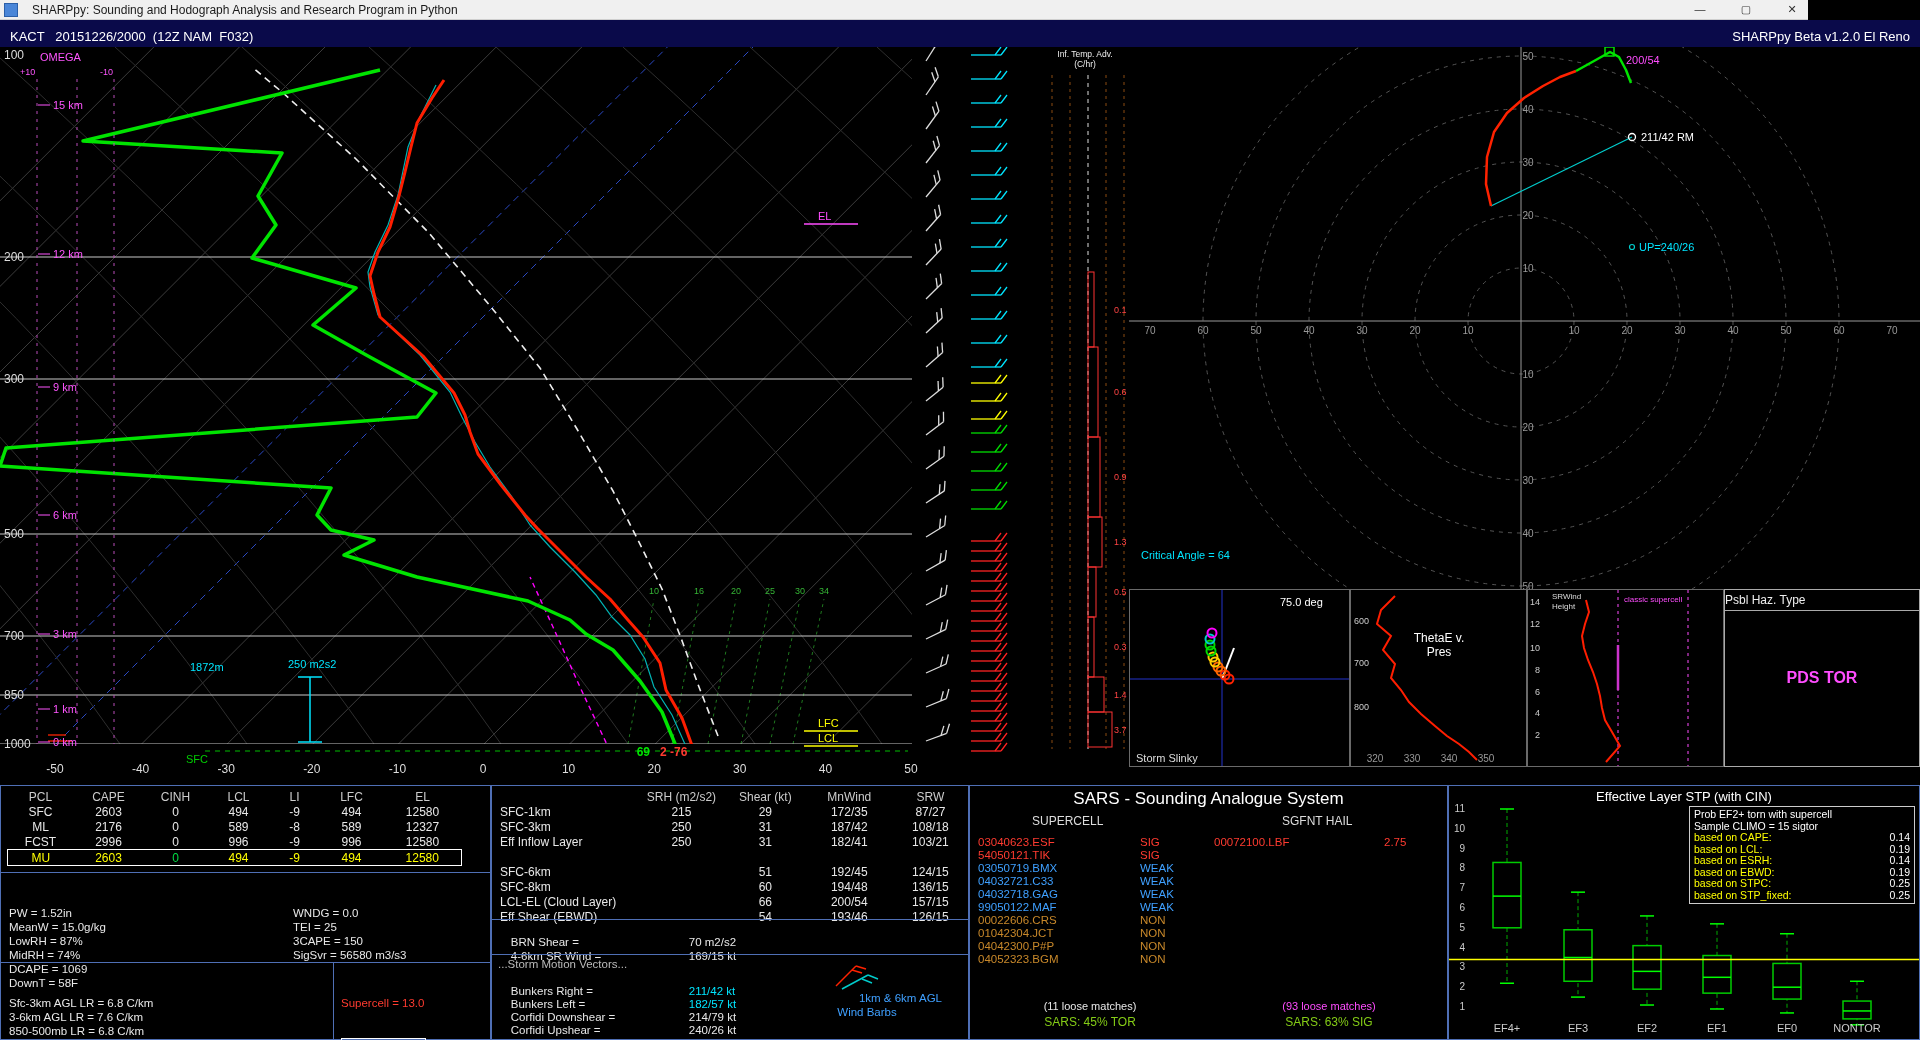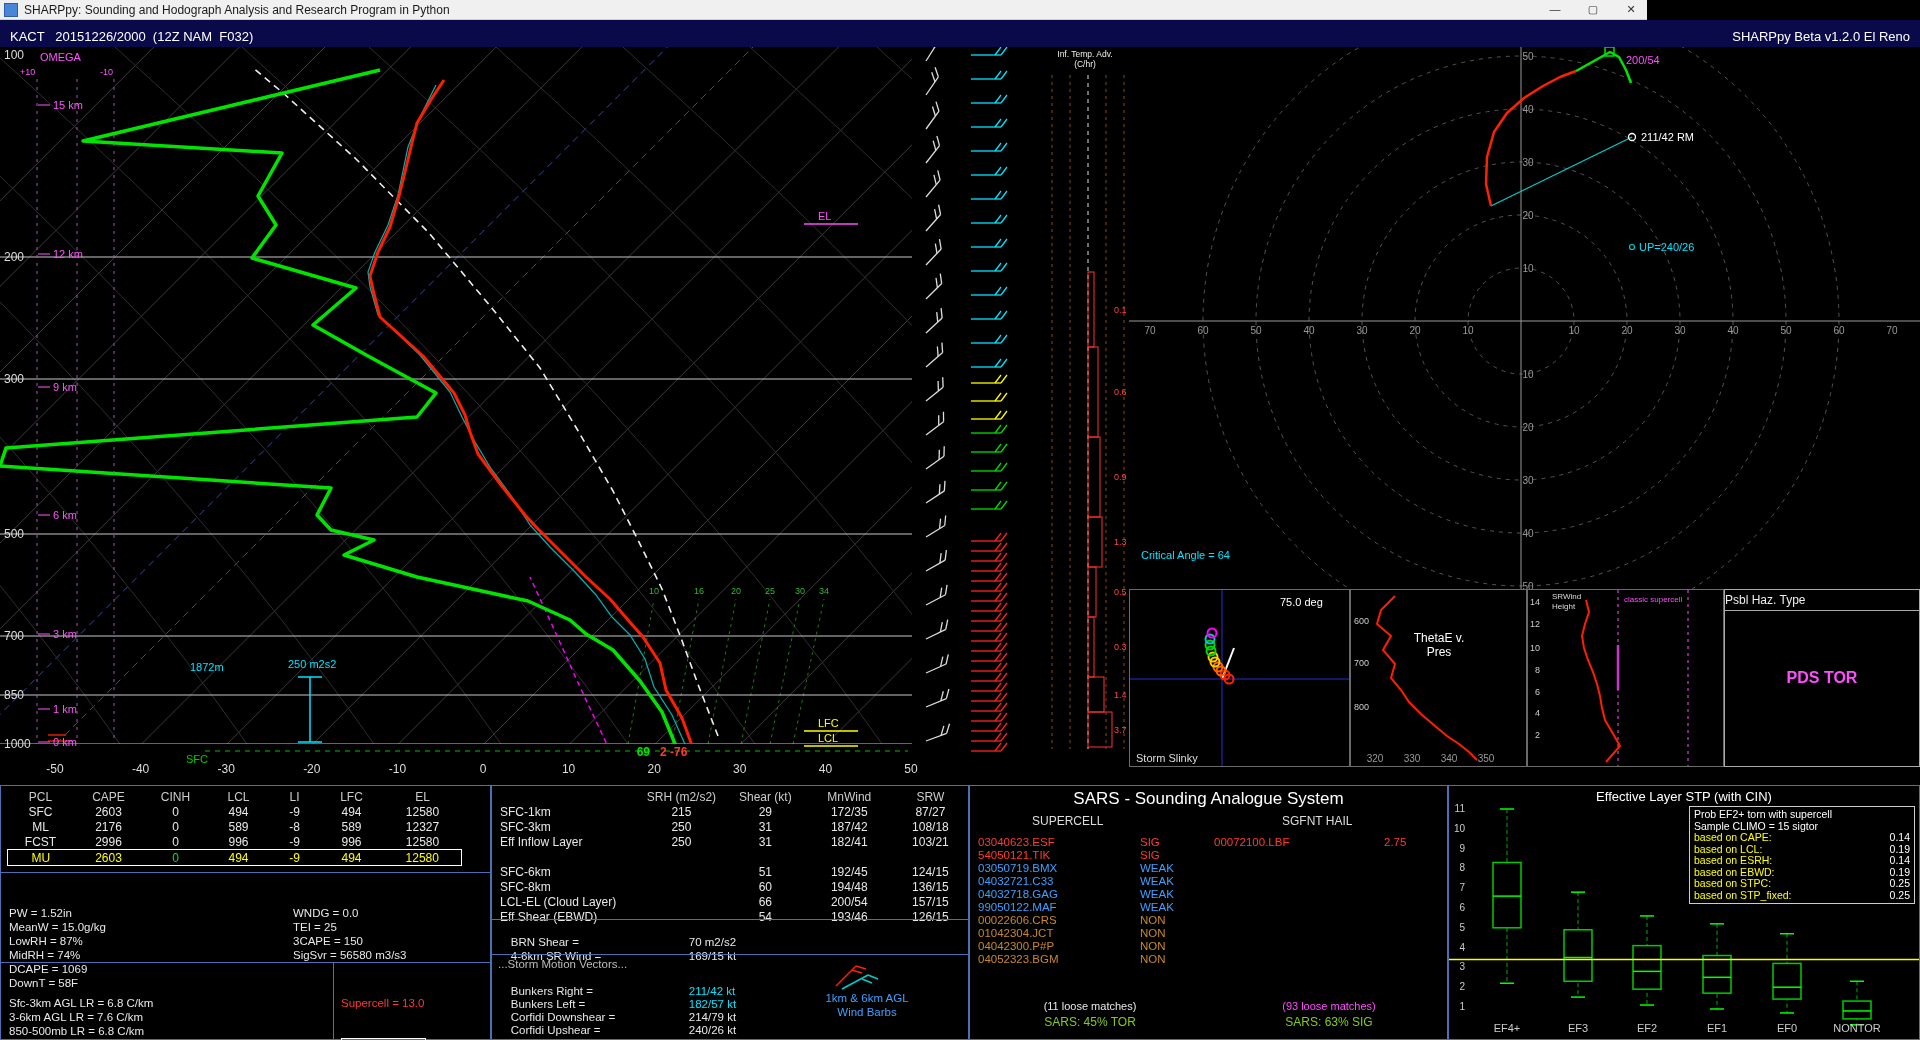--- a/index.html
+++ b/index.html
@@ -1,20 +1,20 @@
 <!DOCTYPE html>
 <html><head>
 <meta charset="utf-8">
 <style>
   html,body{margin:0;padding:0;background:#000;width:1920px;height:1040px;position:relative;
     font-family:"Liberation Sans",sans-serif;color:#e8e8e8;font-size:12px;overflow:hidden}
   .abs{position:absolute}
   
-  .titlebar{position:absolute;left:0;top:0;width:1647px;height:20px;background:#f0f0f0;
-    display:flex;align-items:center;gap:6px;padding-left:4px;box-sizing:border-box;border-bottom:1px solid #cfcfcf}
+  .titlebar{position:absolute;left:0;top:0;width:1808px;height:20px;background:#f0f0f0;
+    display:flex;align-items:center;gap:14px;padding-left:4px;box-sizing:border-box;border-bottom:1px solid #cfcfcf}
   .ticon{width:12px;height:12px;background:#4a86d8;border:1px solid #2b5fa8;flex:0 0 auto}
   .ttext{font-size:12px;color:#1a1a1a;white-space:pre}
   .tspacer{flex:1}
   .winbtn{width:32px;height:20px;text-align:center;line-height:19px;color:#333;font-size:11px}
   
   .appbar{position:absolute;left:0;top:20px;width:1920px;height:27px;background:#0a0a4a;color:#fff;
     display:flex;justify-content:space-between;align-items:center;padding:16px 10px;box-sizing:border-box;font-size:13px}
   .pre{white-space:pre}
   
   .gpanel{position:absolute;background:#000}
@@ -868,21 +868,21 @@
     <span class="lbl">Corfidi Upshear =</span><span>240/26 kt</span>
   </div>
   <svg class="abs" style="left:336px;top:172px" width="56" height="32">
     <line x1="8" y1="28" x2="28" y2="8" stroke="#ff2200" stroke-width="1.5"></line>
     <line x1="28" y1="8" x2="38" y2="11" stroke="#ff2200" stroke-width="1.5"></line>
     <line x1="24" y1="12" x2="34" y2="15" stroke="#ff2200" stroke-width="1.5"></line>
     <line x1="14" y1="31" x2="40" y2="17" stroke="#00cccc" stroke-width="1.5"></line>
     <line x1="40" y1="17" x2="50" y2="21" stroke="#00cccc" stroke-width="1.5"></line>
     <line x1="34" y1="21" x2="44" y2="25" stroke="#00cccc" stroke-width="1.5"></line>
   </svg>
-  <div class="abs bl" style="left:300px;top:206px;width:150px;text-align:center;font-size:11.5px">1km &amp; 6km AGL</div>
+  <div class="abs bl" style="left:300px;top:206px;width:150px;text-align:right;font-size:11.5px">1km &amp; 6km AGL</div>
   <div class="abs bl" style="left:300px;top:220px;width:150px;text-align:center;font-size:11.5px">Wind Barbs</div>
 </div>
 
 <div class="panel" style="left:969px;top:785px;width:479px;height:255px">
   <div class="sars-title">SARS - Sounding Analogue System</div>
   <div class="sars-ch" style="left:62px">SUPERCELL</div>
   <div class="sars-ch" style="left:312px">SGFNT HAIL</div>
   <div class="srow rd" style="top:50px">
       <span class="sid">03040623.ESF</span>
       <span>SIG</span>

